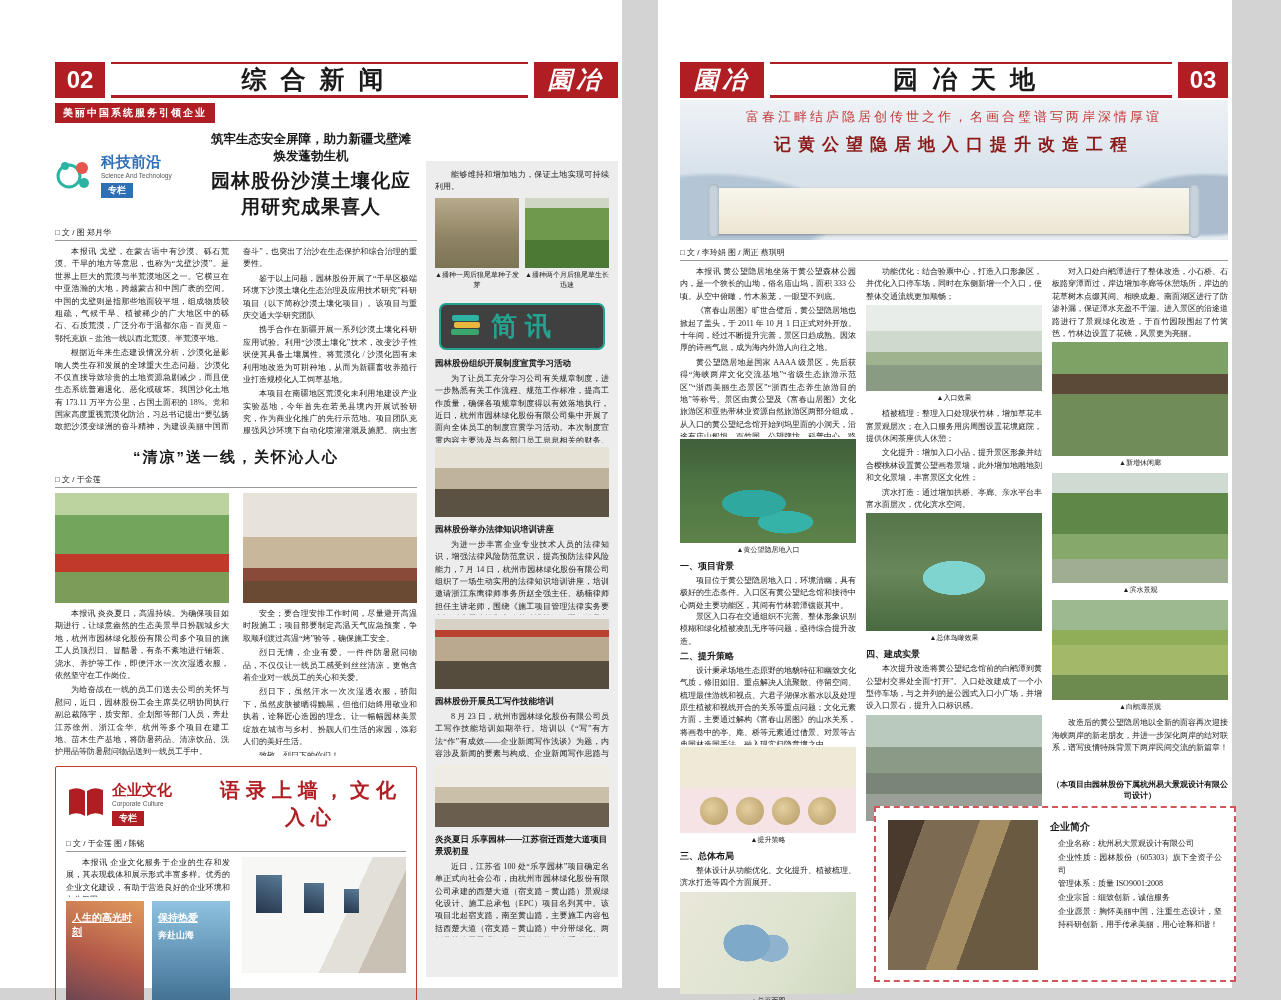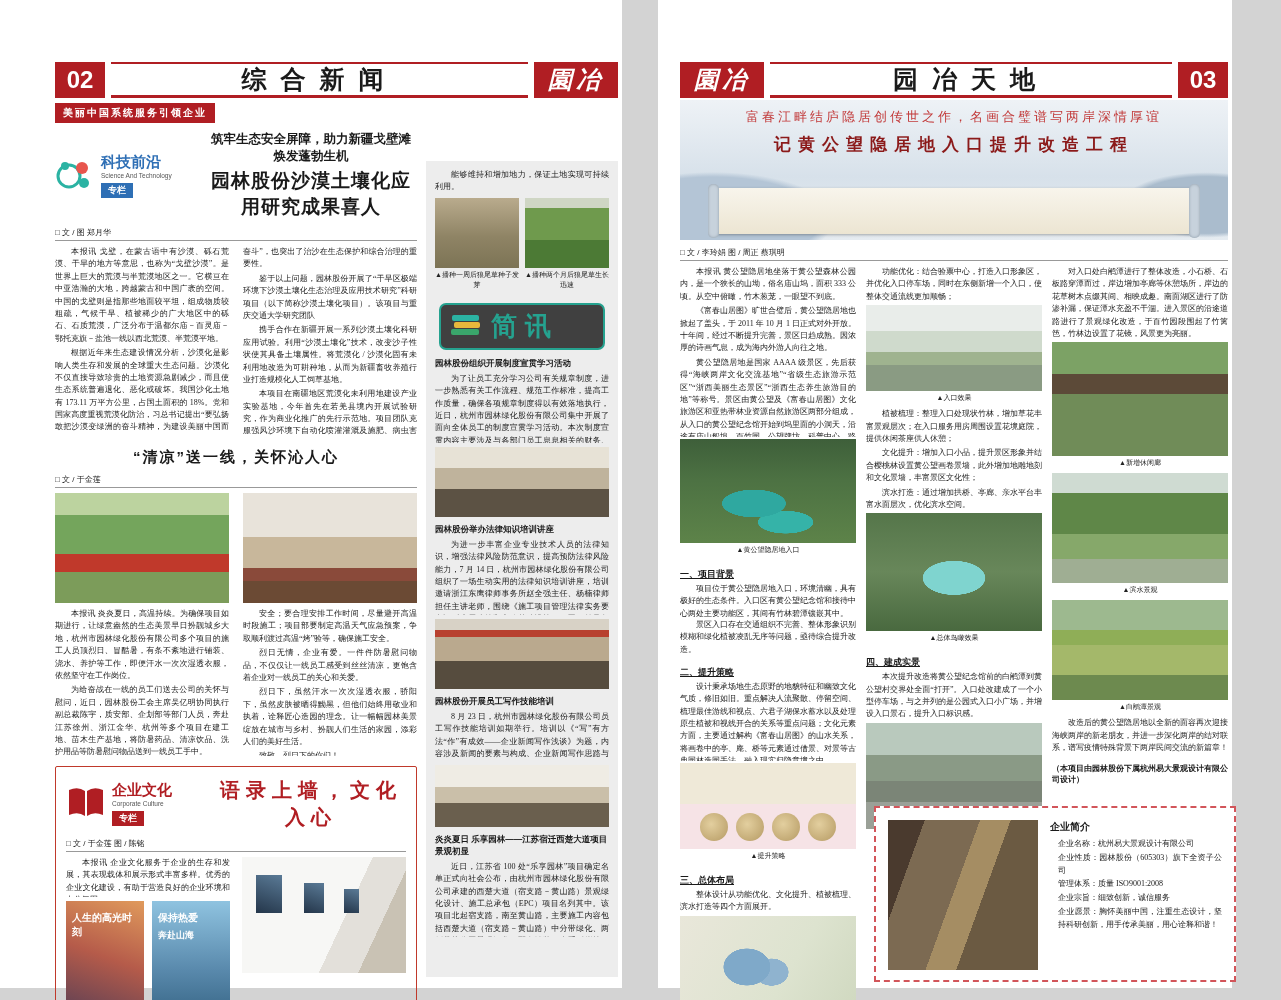--- a/index.html
+++ b/index.html
@@ -48,21 +48,21 @@
   .c-title{font:bold 19px "Liberation Sans",sans-serif;text-align:center;margin-top:4px;letter-spacing:1px;}
   .two{display:grid;grid-template-columns:1fr 1fr;column-gap:14px;}
   .a2txt{height:148px;overflow:hidden;margin-top:5px;}
 
   .cult{border:1px solid #c0392b;border-radius:2px;margin-top:10px;padding:8px 10px;height:282px;overflow:hidden;}
   .cult-title{font:bold 20px "Liberation Serif",serif;color:#b01e23;text-align:center;letter-spacing:6px;margin-top:2px;}
   .cult-grid{display:grid;grid-template-columns:1fr 1fr;column-gap:12px;}
   .posters{display:flex;gap:8px;margin:4px 0;}
   .poster{flex:1;height:128px;color:#fff;padding:10px 6px 0;box-sizing:border-box;
        font:bold 9px "Liberation Sans",sans-serif;}
-  .poster .big{font-size:10px;display:block;margin-bottom:4px;}
+  .poster .big{font-size:10px;display:block;margin-bottom:4px;text-decoration:underline;}
   .poster1{background:linear-gradient(200deg,#e09a5c,#b55b4a 45%,#4a3a56);}
   .poster2{background:linear-gradient(180deg,#8fc3e0,#5888ab 55%,#2f5d7c);}
 
   
   .sidepair{display:flex;gap:6px;margin-top:4px;}
   .sidepair .half{flex:1;}
   .cap{font-size:7px;text-align:center;color:#222;margin:2px 0 5px;}
   .jx{display:flex;align-items:center;gap:8px;border:2px solid #25a28f;border-radius:7px;
       padding:4px 8px;margin:8px 4px;background:#404040;}
   .jx-text{font:bold 26px "Liberation Sans",sans-serif;color:#25a28f;letter-spacing:8px;}
@@ -106,22 +106,22 @@
       background:radial-gradient(ellipse 40% 60% at 6% 85%,#b4c5d6 0 50%,transparent 56%),
       radial-gradient(ellipse 30% 45% at 96% 75%,#aabccd 0 45%,transparent 52%),
       linear-gradient(180deg,#eef2f6,#d7e1ea 55%,#e6ecf1);}
   .scrollart{position:absolute;left:6%;right:6%;bottom:6px;height:46px;border-radius:4px;
       background:linear-gradient(180deg,#f8f5ec,#ece5d2);box-shadow:0 1px 3px rgba(0,0,0,.3);}
   .scrollend{position:absolute;top:-4px;width:11px;height:54px;border-radius:5px;background:#c7d2dc;box-shadow:inset 0 0 3px #8b99a6;}
   .scrollend.l{left:-5px;} .scrollend.r{right:-5px;}
   .bk-kicker{position:relative;z-index:2;color:#c23a3a;font-size:13px;letter-spacing:3px;text-align:center;margin-top:8px;}
   .bk-title{position:relative;z-index:2;color:#8b1a1a;font:bold 17px "Liberation Serif",serif;letter-spacing:7px;text-align:center;margin-top:7px;}
   .rp-grid{display:grid;grid-template-columns:repeat(3,1fr);column-gap:10px;margin-top:4px;align-items:start;}
-  .sec-h{font:bold 9px "Liberation Sans",sans-serif;margin:13px 0 2px;text-decoration:underline;}
-  .credit{font:bold 8px "Liberation Sans",sans-serif;text-align:left;margin-top:8px;}
+  .sec-h{font:bold 9px "Liberation Sans",sans-serif;margin:5px 0 2px;}
+  .credit{font:bold 8px "Liberation Sans",sans-serif;text-align:center;margin-top:24px;}
   .company{position:absolute;left:216px;top:806px;width:362px;height:176px;border:2px dashed #d2555a;
       box-sizing:border-box;padding:12px;display:flex;gap:12px;background:#fff;}
   .comp-txt{flex:1;overflow:hidden;}
   .comp-title{font:bold 10px "Liberation Sans",sans-serif;margin-bottom:4px;}
   .comp-line{font-size:8px;line-height:1.6;text-align:justify;margin:0 0 1px 1em;}
 
   .clip40{max-height:40px;overflow:hidden;}
   .clip34{max-height:34px;overflow:hidden;}
   .clip56{max-height:56px;overflow:hidden;}
   .clip80{max-height:80px;overflow:hidden;}

